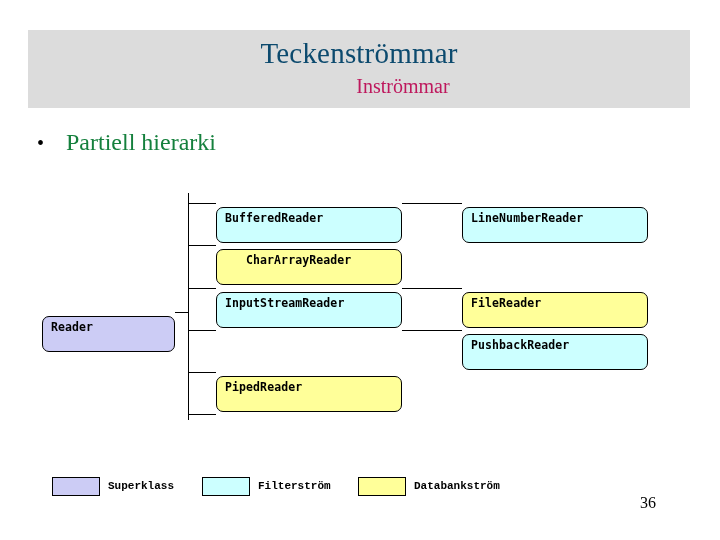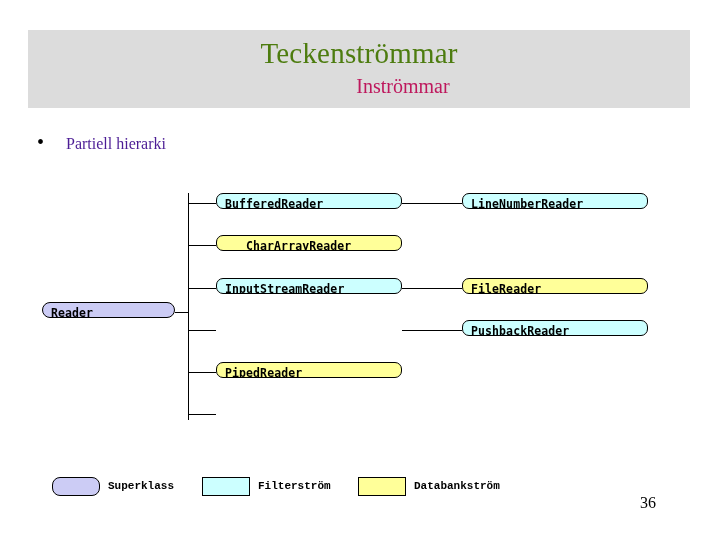--- a/index.html
+++ b/index.html
@@ -26,21 +26,21 @@
   }
   .slide-title {
     position: absolute;
     left: 0;
     top: 6px;
     width: 100%;
     text-align: center;
     font-family: "Liberation Serif", "DejaVu Serif", serif;
     font-size: 29px;
     line-height: 34px;
-    color: #4d7c0f;
+    color: #0c4a6e;
     letter-spacing: 0.2px;
   }
   .slide-subtitle {
     position: absolute;
     left: 0;
     top: 44px;
     width: 100%;
     text-align: center;
     font-family: "Liberation Serif", "DejaVu Serif", serif;
     font-size: 20px;
@@ -62,23 +62,23 @@
     line-height: 22px;
     color: #000000;
     width: 34px;
     display: inline-block;
     text-align: left;
     padding-left: 5px;
     box-sizing: border-box;
   }
   .bullet-text {
     font-family: "Liberation Serif", "DejaVu Serif", serif;
-    font-size: 16px;
+    font-size: 24px;
     line-height: 22px;
-    color: #4c1d95;
+    color: #15803d;
   }
 
   
   .diagram {
     position: absolute;
     left: 0;
     top: 0;
     width: 720px;
     height: 540px;
   }
@@ -87,32 +87,33 @@
     background: #000000;
   }
   .wire-h { height: 1px; }
   .wire-v { width: 1px; }
 
   .node {
     position: absolute;
     box-sizing: border-box;
     border: 1px solid #000000;
     border-radius: 7px;
-    height: 16px;
+    height: 36px;
     line-height: 20px;
     font-family: "DejaVu Sans Mono", "Liberation Mono", monospace;
     font-size: 11.5px;
     font-weight: bold;
     color: #000000;
     padding-left: 8px;
     white-space: nowrap;
     overflow: hidden;
     letter-spacing: 0.1px;
-  }
-  .fill-super  { background: #ccccf5; border-radius: 8px; }
+    margin-top: 14px;
+  }
+  .fill-super  { background: #ccccf5; }
   .fill-filter { background: #ccffff; }
   .fill-data   { background: #ffff99; }
 
   
   .legend-swatch {
     position: absolute;
     box-sizing: border-box;
     border: 1px solid #000000;
     width: 48px;
     height: 19px;

